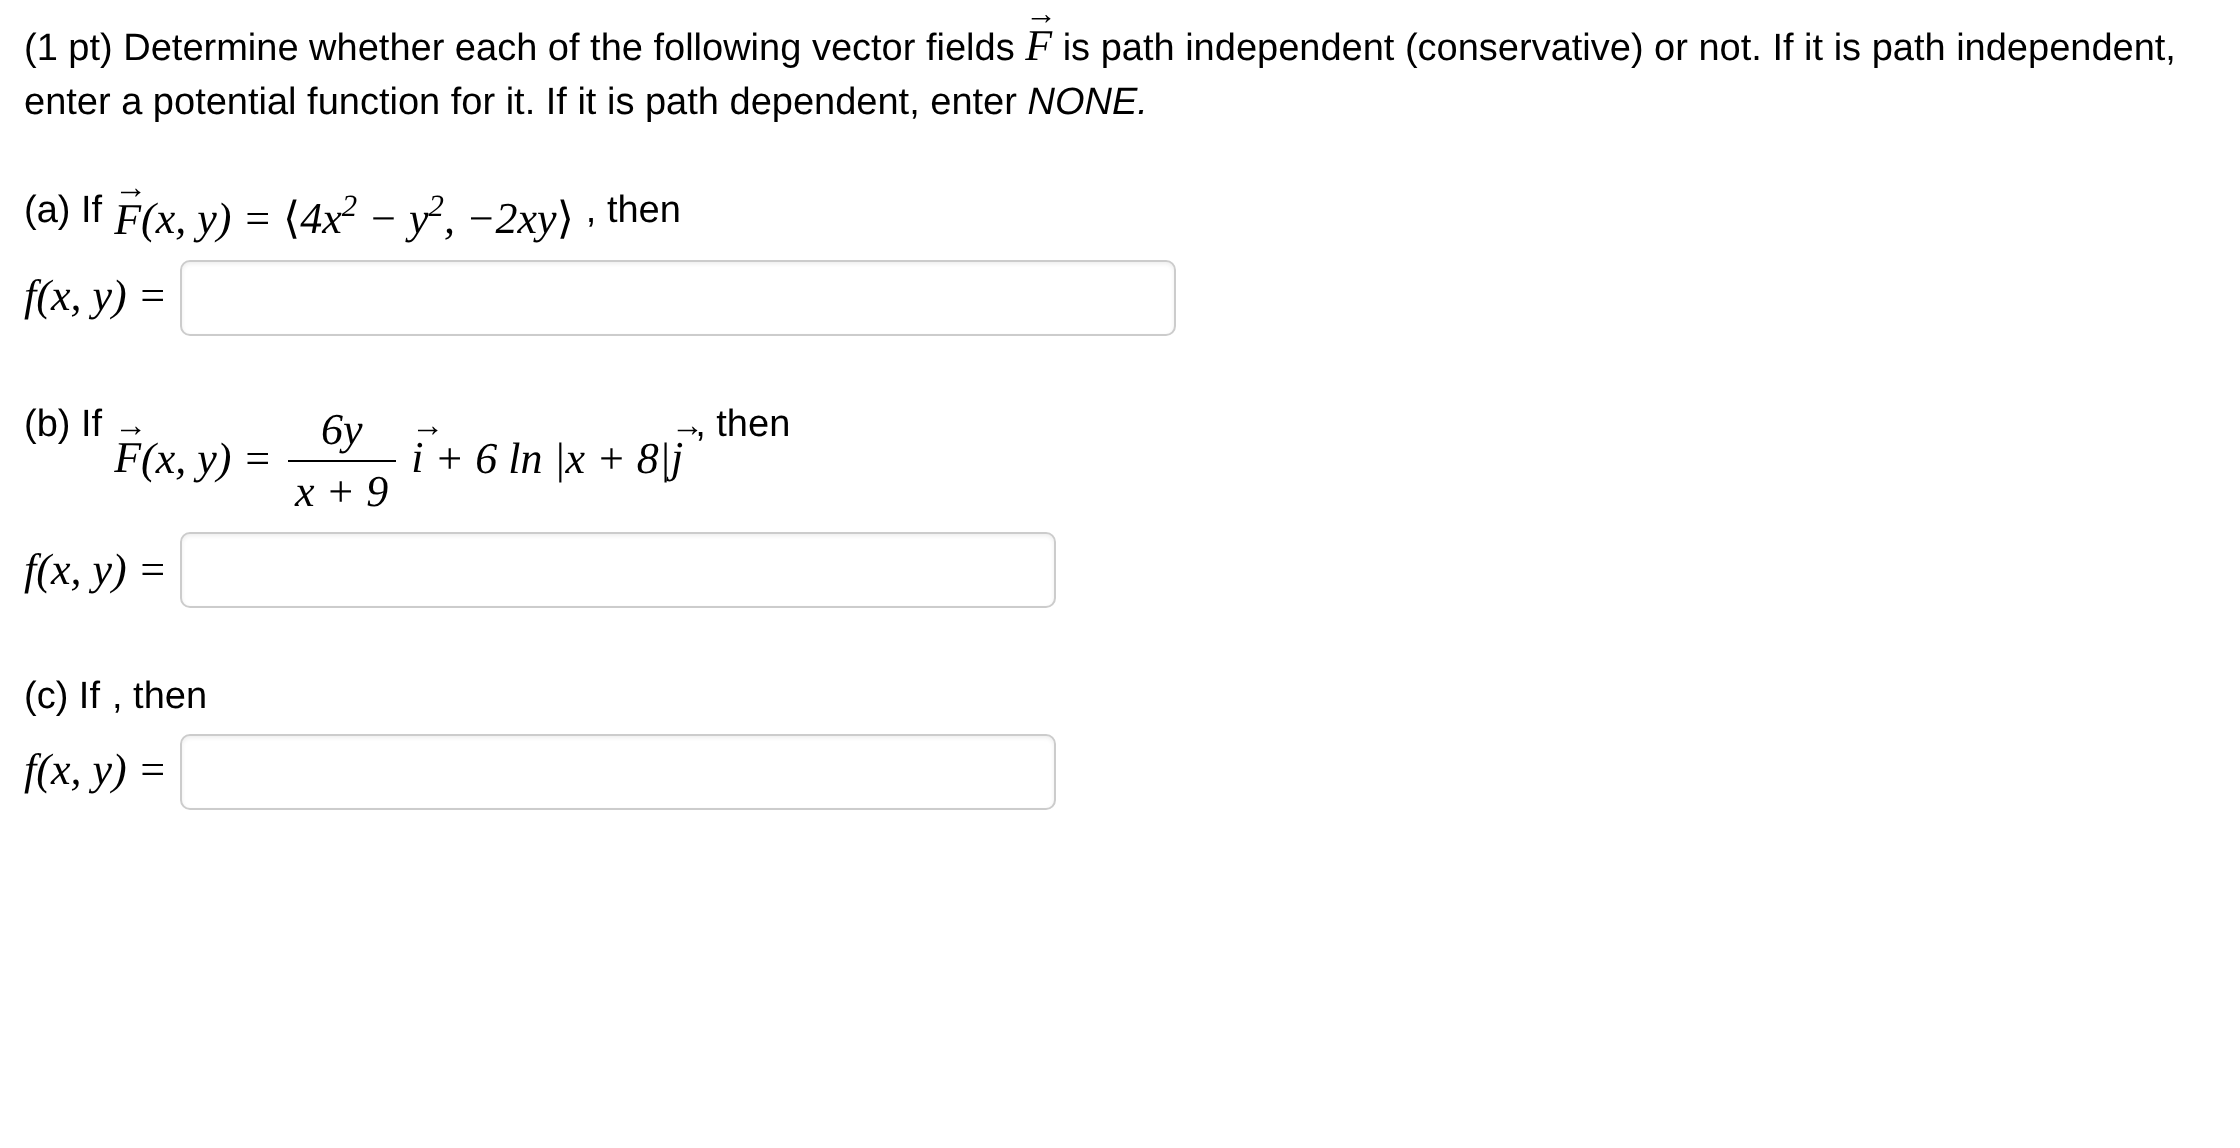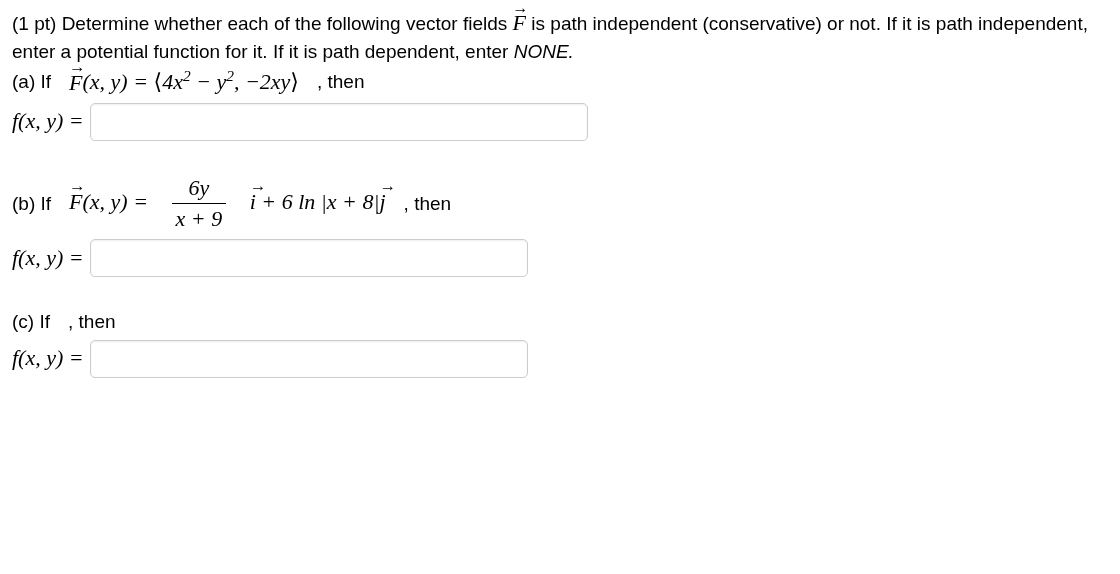--- a/index.html
+++ b/index.html
@@ -6,20 +6,21 @@
       font-family: Arial, Helvetica, sans-serif;
       font-size: 19px;
       color: #000;
       margin: 0;
       padding: 8px 12px;
       width: 1120px;
       box-sizing: border-box;
       line-height: 1.4;
     }
     .intro {
+      margin-bottom: 28px;
     }
     .question-block {
       margin-bottom: 32px;
     }
     .math {
       font-family: 'Times New Roman', Times, serif;
       font-size: 22px;
       font-style: italic;
     }
     .math-rm {
@@ -40,21 +41,21 @@
       font-style: normal;
     }
     .vec-intro::after {
       top: -0.7em;
       font-size: 0.72em;
     }
     .frac {
       display: inline-block;
       vertical-align: middle;
       text-align: center;
-      margin: 0 18px;
+      margin: 0 2px;
     }
     .frac .num {
       display: block;
       padding: 0 4px;
       border-bottom: 1px solid #000;
     }
     .frac .den {
       display: block;
       padding: 0 4px;
     }
@@ -78,23 +79,22 @@
       font-size: 0.7em;
     }
     .answer-line {
       display: flex;
       align-items: center;
       gap: 6px;
       margin-top: 4px;
     }
     .prompt-line {
       display: flex;
-      align-items: center;
       flex-wrap: wrap;
-      gap: 18px;
+      gap: 6px;
     }
     .italic-none {
       font-style: italic;
     }
   </style>
 </head>
 <body>
 
 <div class="intro">
   <span>(1 pt)</span><span> Determine whether each of the following vector fields </span><span class="math"><span class="vec vec-intro">F</span></span><span> is path independent (conservative) or not. If it is path independent, enter a potential function for it. If it is path dependent, enter </span><span class="italic-none">NONE.</span>

